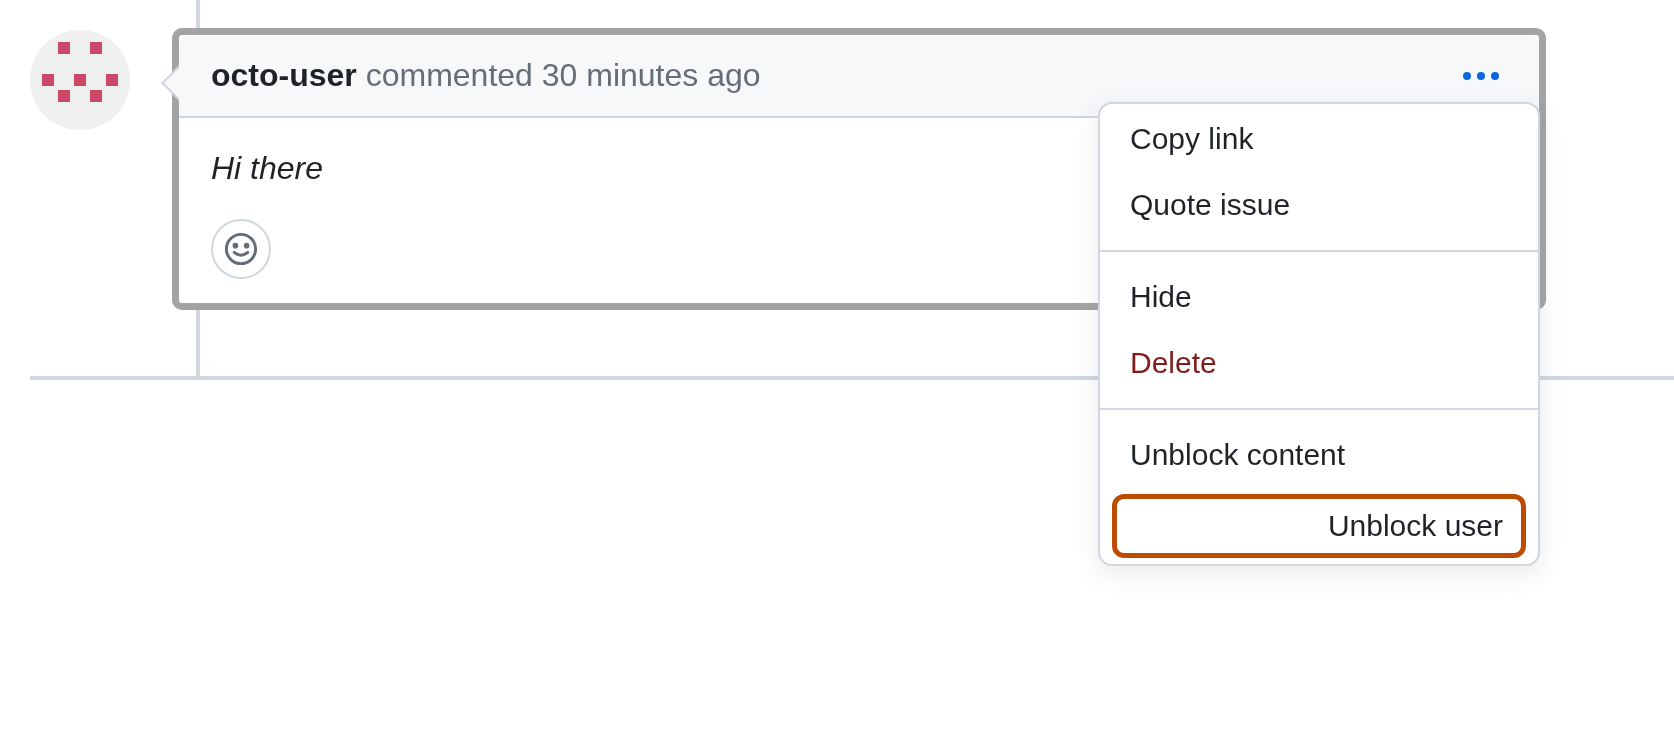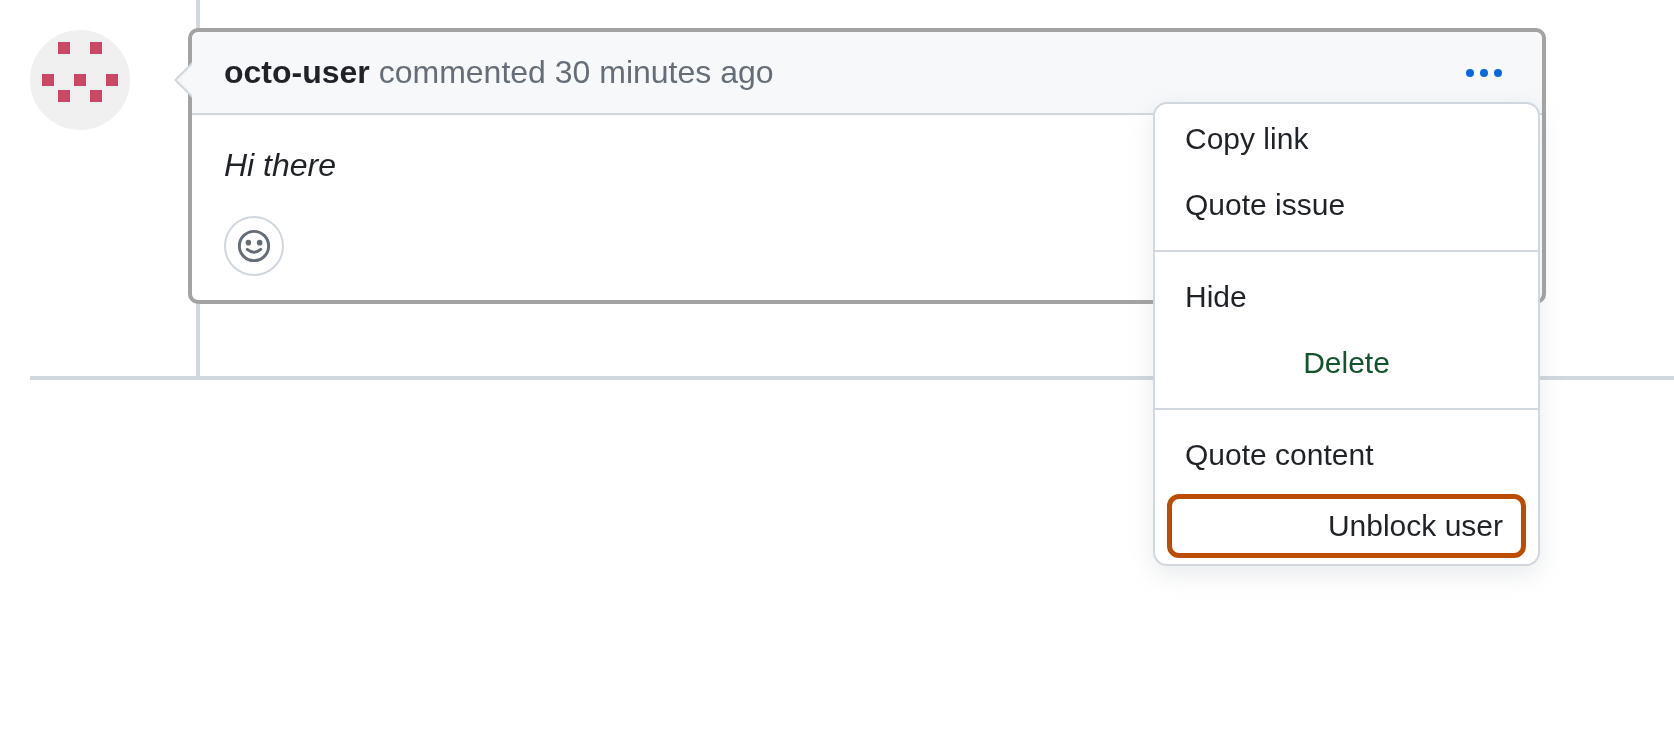--- a/index.html
+++ b/index.html
@@ -46,24 +46,24 @@
     }
     .avatar-pixel {
       background: #cc4966;
       margin: 2px;
     }
     .avatar-pixel.empty {
       background: transparent;
     }
     .comment-container {
       position: absolute;
-      left: 188px;
+      left: 172px;
       top: 28px;
       right: 128px;
-      border: 4px solid #a3a3a3;
+      border: 7px solid #a3a3a3;
       border-radius: 10px;
       background: #ffffff;
     }
     .comment-header {
       background: #f6f8fa;
       border-bottom: 2px solid #d0d7de;
       border-radius: 10px 10px 0 0;
       padding: 22px 32px;
       display: flex;
       align-items: center;
@@ -132,21 +132,21 @@
       cursor: pointer;
     }
     .smiley-icon {
       width: 36px;
       height: 36px;
     }
     .dropdown-menu {
       position: absolute;
       top: 102px;
       right: 134px;
-      width: 387px;
+      width: 442px;
       background: #ffffff;
       border: 2px solid #d0d7de;
       border-radius: 14px;
       box-shadow: 0 8px 24px rgba(140,149,159,0.2);
       overflow: hidden;
     }
     .dropdown-caret {
       position: absolute;
       top: -14px;
       right: 26px;
@@ -157,22 +157,21 @@
       border-bottom: 14px solid #ffffff;
       filter: drop-shadow(0 -2px 0 #d0d7de);
     }
     .menu-item {
       padding: 16px 30px;
       font-size: 30px;
       color: #1f2328;
       cursor: pointer;
     }
     .menu-item.danger {
-      color: #14532d;
-      text-align: center;
+      color: #7f1d1d;
     }
     .menu-divider {
       height: 2px;
       background: #d0d7de;
       margin: 12px 0;
     }
     .menu-section-first {
       padding-top: 18px;
     }
     .menu-section-last {
@@ -248,15 +247,15 @@
 </div>
 
 <div class="dropdown-menu">
   <div class="dropdown-caret"></div>
   <div class="menu-item menu-section-first">Copy link</div>
   <div class="menu-item">Quote issue</div>
   <div class="menu-divider"></div>
   <div class="menu-item">Hide</div>
   <div class="menu-item danger">Delete</div>
   <div class="menu-divider"></div>
-  <div class="menu-item">Quote content</div>
+  <div class="menu-item">Unblock content</div>
   <div class="menu-item highlighted-item menu-section-last">Unblock user</div>
 </div>
 
 </body></html>

